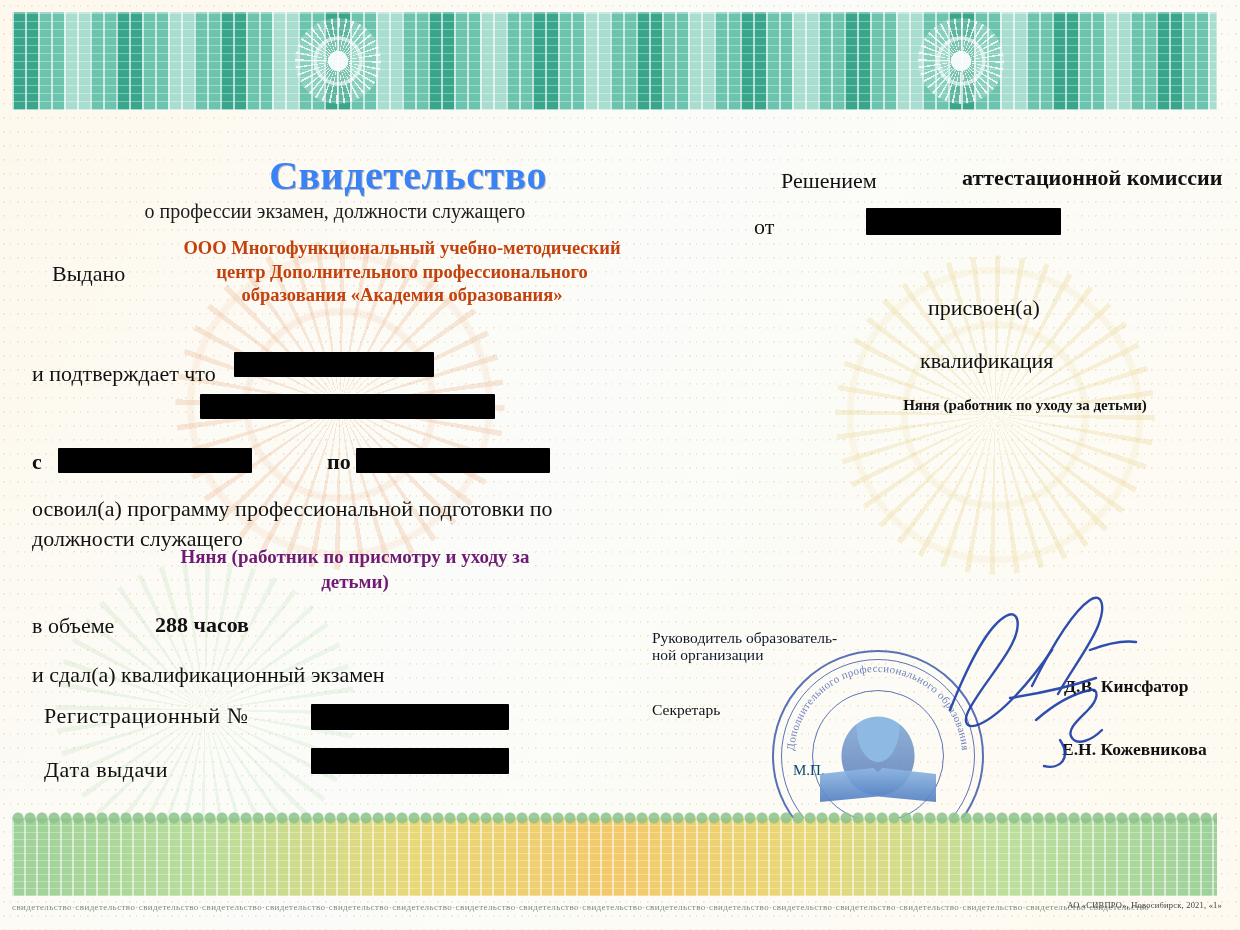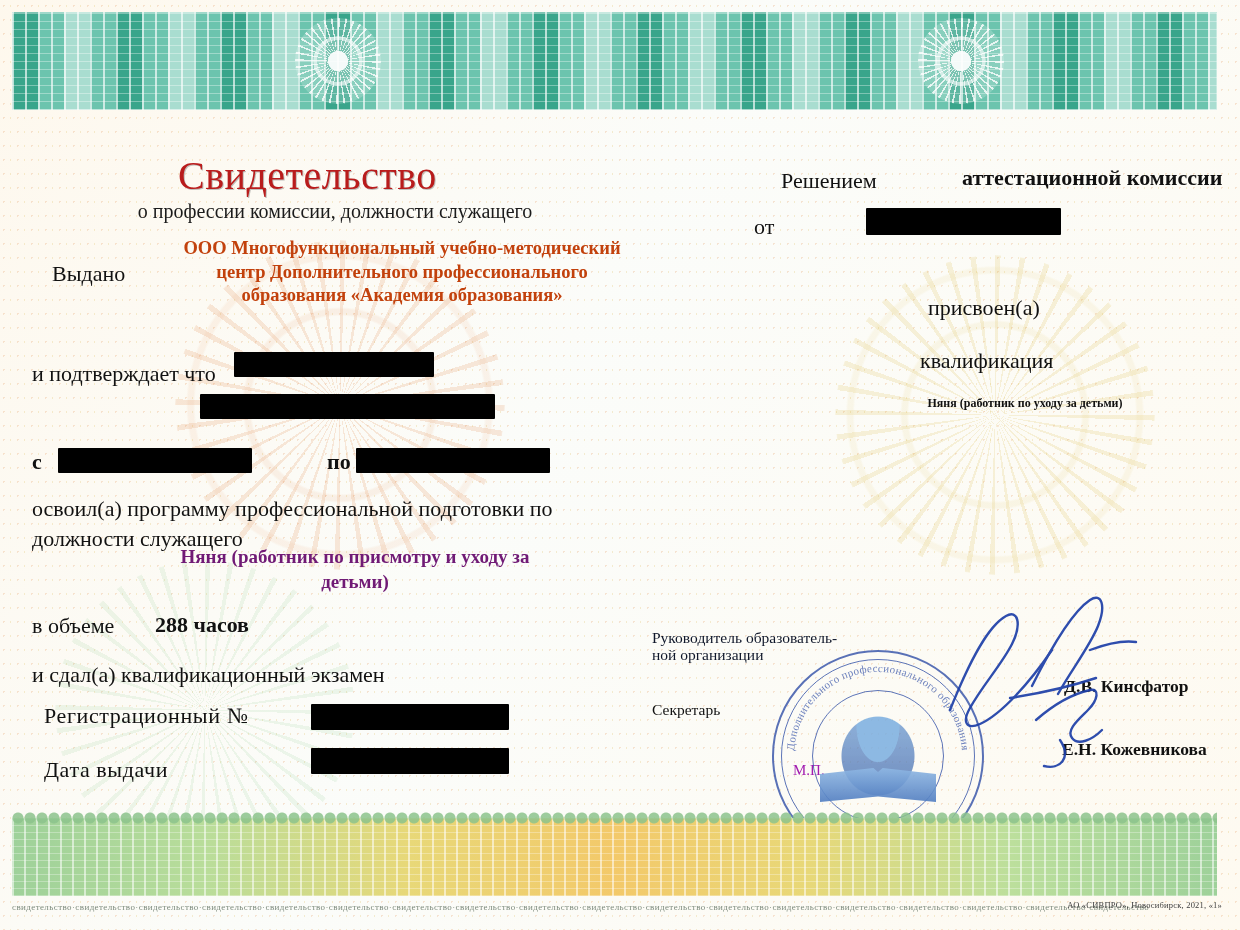--- a/index.html
+++ b/index.html
@@ -130,24 +130,24 @@
     white-space: nowrap;
   }
 
   
   .content { position: absolute; inset: 0; }
 
   .title {
     position: absolute;
     left: 178px; top: 152px;
     width: 460px;
-    text-align: left;
+    text-align: center;
     font-size: 40px;
-    font-weight: normal;
-    color: #b91c1c;
+    font-weight: bold;
+    color: #3b82f6;
     letter-spacing: .5px;
     text-shadow: 1px 1px 0 rgba(120,120,120,.45);
   }
   .subtitle {
     position: absolute;
     left: 40px; top: 200px;
     width: 590px;
     text-align: center;
     font-size: 20px;
     color: #1b1b1b;
@@ -267,21 +267,21 @@
   <div class="rosette rosette-bottomleft"></div>
 
   <div class="band-top">
     <div class="medallion m1"></div>
     <div class="medallion m2"></div>
   </div>
 
   <div class="content">
 
     <div class="title">Свидетельство</div>
-    <div class="subtitle">о профессии комиссии, должности служащего</div>
+    <div class="subtitle">о профессии экзамен, должности служащего</div>
 
     <div class="lbl" style="left:52px; top:261px;">Выдано</div>
     <div class="org-name">ООО Многофункциональный учебно-методический центр Дополнительного профессионального образования «Академия образования»</div>
 
     <div class="lbl" style="left:32px; top:354px;margin-top:7px;">и подтверждает что</div>
 
     <div class="lbl lbl-b" style="left:32px; top:449px;">с</div>
     <div class="lbl lbl-b" style="left:327px; top:449px;">по</div>
 
     <div class="lbl" style="left:32px; top:494px; width:540px; line-height:1.35;">освоил(а) программу профессиональной подготовки по должности служащего</div>
@@ -295,32 +295,32 @@
 
     <div class="lbl" style="left:44px; top:703px; letter-spacing:.6px;">Регистрационный №</div>
     <div class="lbl" style="left:44px; top:757px; letter-spacing:.6px;">Дата  выдачи</div>
 
     <div class="lbl" style="left:781px; top:168px;">Решением</div>
     <div class="lbl lbl-b" style="left:962px; top:165px;">аттестационной комиссии</div>
     <div class="lbl" style="left:754px; top:214px;">от</div>
 
     <div class="lbl" style="left:928px; top:295px;">присвоен(а)</div>
     <div class="lbl" style="left:920px; top:348px;">квалификация</div>
-    <div style="position:absolute; left:860px; top:396px; width:330px; text-align:center; font-size:12px; font-weight:bold; color:#111; line-height:1.3;">Няня (работник по уходу за детьми)</div>
+    <div style="position:absolute; left:860px; top:396px; width:330px; text-align:center; font-size:15px; font-weight:bold; color:#111; line-height:1.3;">Няня (работник по уходу за детьми)</div>
 
     <div style="position:absolute; left:652px; top:629px; width:270px; font-size:15.5px; color:#0f172a; line-height:1.12;">
       <div>Руководитель образователь-</div>
       <div>ной организации</div>
     </div>
     <div class="sig-name" style="left:1064px; top:676px;">Д.В. Кинсфатор</div>
 
     <div style="position:absolute; left:652px; top:701px; font-size:15.5px; color:#111;">Секретарь</div>
     <div class="sig-name" style="left:1062px; top:739px;">Е.Н. Кожевникова</div>
 
-    <div style="position:absolute; left:793px; top:762px; font-size:15px; color:#a21caf;">М.П.</div>
+    <div style="position:absolute; left:793px; top:762px; font-size:15px; color:#0c4a6e;">М.П.</div>
 
     <div class="stamp">
       <div class="ring"></div>
       <div class="ring2"></div>
       <div class="ring3"></div>
       <div class="emblem"></div>
       <div class="book"></div>
       <div class="stamp-bottom">★ АКАДЕМИЯ ОБРАЗОВАНИЯ ★</div>
       <svg class="stamp-text" width="212" height="212" viewBox="0 0 212 212">
         <defs>

